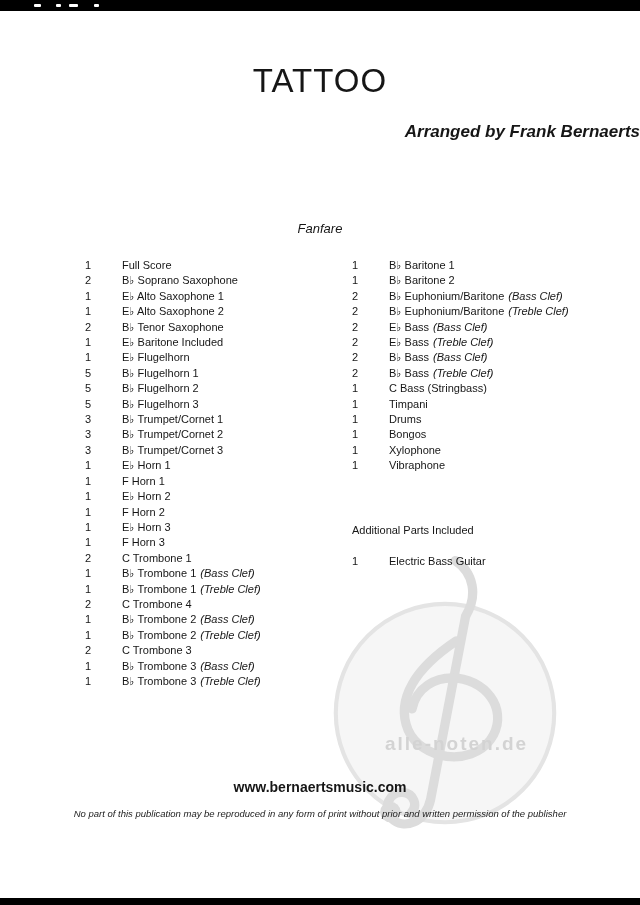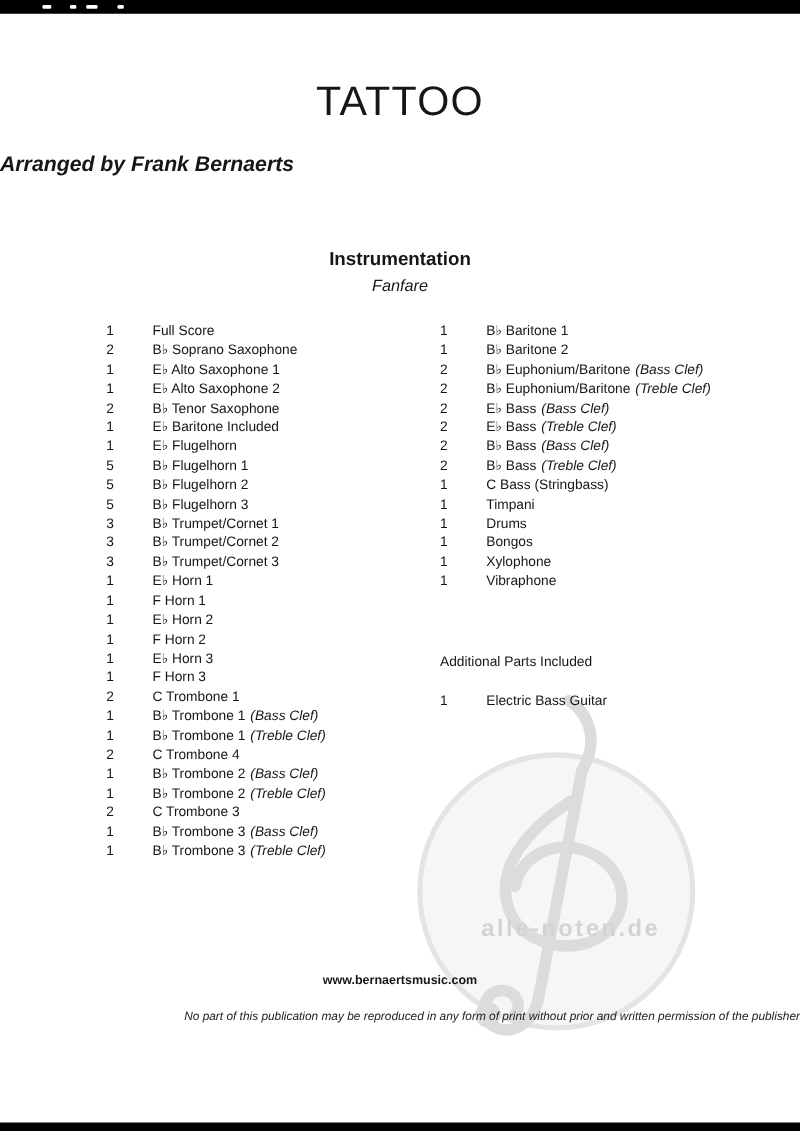--- a/index.html
+++ b/index.html
@@ -13,21 +13,21 @@
   .bar.top { top:0; height:11px; }
   .bar.bottom { bottom:0; height:7px; }
   .speck { position:absolute; background:#fff; height:3px; width:7px; top:4px; border-radius:1px; }
 
   
   .title {
     position:absolute; top:62px; left:0; width:640px; text-align:center;
     font-size:33px; font-weight:normal; letter-spacing:1px;
   }
   .arranger {
-    position:absolute; top:122px; left:0; width:640px; text-align:left;
+    position:absolute; top:122px; left:0; width:640px; text-align:right;
     font-size:17px; font-weight:bold; font-style:italic;
   }
   .section-heading {
     position:absolute; top:199px; left:0; width:640px; text-align:center;
     font-size:15px; font-weight:bold;
   }
   .section-sub {
     position:absolute; top:221px; left:0; width:640px; text-align:center;
     font-size:13px; font-style:italic;
   }
@@ -46,24 +46,24 @@
   
   .watermark { position:absolute; left:300px; top:540px; width:290px; height:340px; pointer-events:none; }
   .wm-text {
     position:absolute; left:385px; top:733px; font-size:19px; font-weight:bold;
     color:#d3d3d3; letter-spacing:2px; pointer-events:none;
   }
 
   
   .footer-url {
     position:absolute; top:779px; left:0; width:640px; text-align:center;
-    font-size:10px; font-weight:bold;
+    font-size:14px; font-weight:bold;
   }
   .copyright {
-    position:absolute; top:808px; left:0; width:640px; text-align:right;
+    position:absolute; top:808px; left:0; width:640px; text-align:center;
     font-size:9.5px; font-style:italic; color:#222;
   }
 </style>
 </head>
 <body>
 
 <div class="page">
 
   <div class="bar top">
     <span class="speck" style="left:34px"></span>
@@ -77,21 +77,20 @@
     <g fill="none" stroke="#dcdcdc" stroke-width="9" stroke-linecap="round">
       <path d="M150 20 C168 32 172 54 160 74 L126 252 C121 274 100 282 88 270 C79 260 86 244 99 245 C110 246 114 258 107 265"></path>
       <path d="M151 98 C112 124 92 154 104 184 C117 214 165 220 184 194 C202 169 184 138 152 134 C130 132 112 144 108 164"></path>
     </g>
     <circle cx="87" cy="264" r="10" fill="#dcdcdc"></circle>
   </svg>
   <div class="wm-text">alle-noten.de</div>
 
   <div class="title">TATTOO</div>
   <div class="arranger">Arranged by Frank Bernaerts</div>
-  <div class="section-heading">Instrumentation</div>
   <div class="section-sub">Fanfare</div>
 
   <div class="col col-left">
 
       <div class="row">
         <span class="qty">1</span>
         <span class="iname">Full Score</span>
 
       </div>
 

